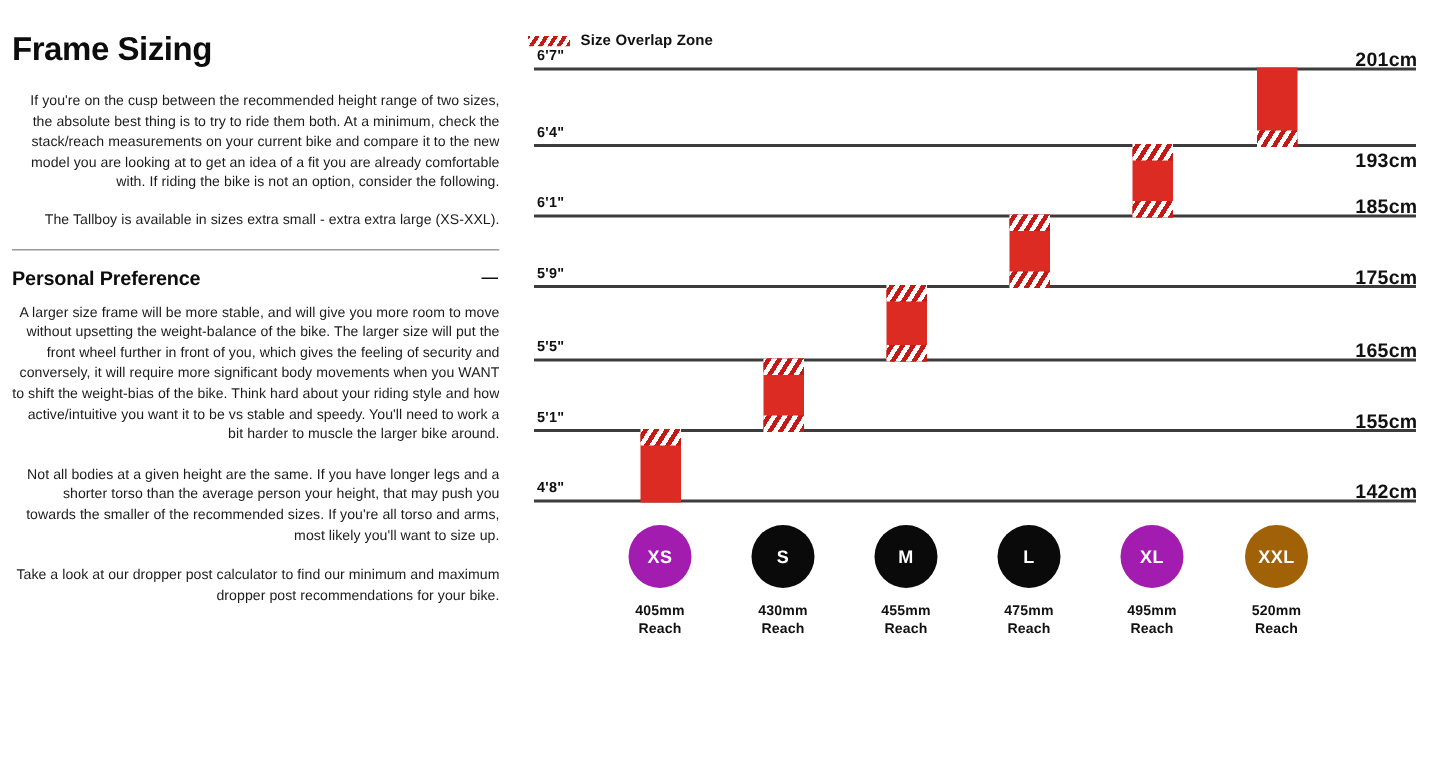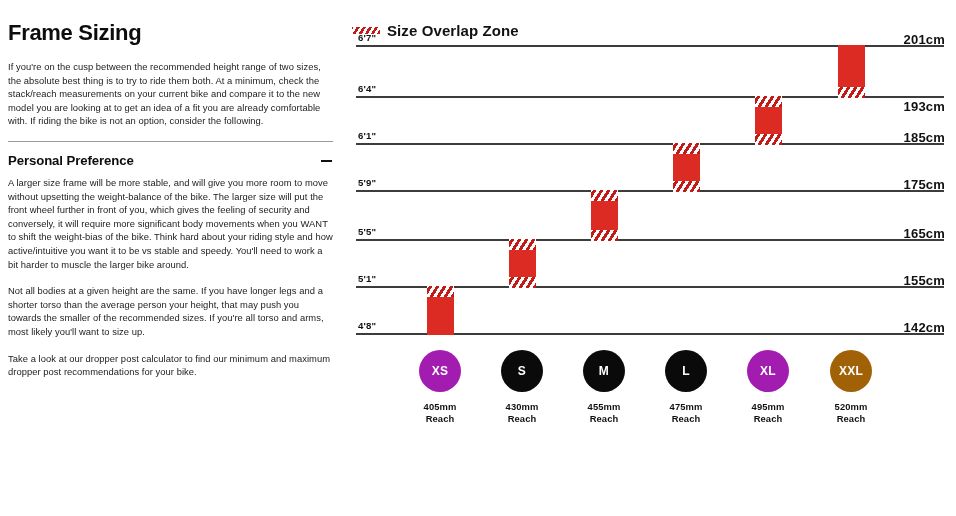--- a/index.html
+++ b/index.html
@@ -27,20 +27,21 @@
     letter-spacing:-0.3px;
     margin:10px 0 14px 0;
     color:#0d0d0d;
   }
   .body-text {
     font-size:9.4px;
     line-height:13.6px;
     color:#1b1b1b;
     margin:0 0 11px 0;
     letter-spacing:0.05px;
+    text-align:right;
   }
   .accordion-section { margin-top:13px; }
   .accordion-header {
     display:flex;
     align-items:center;
     justify-content:space-between;
     border-top:1px solid #9a9a9a;
     padding-top:11px;
     margin-bottom:8px;
   }
@@ -111,21 +112,21 @@
   }
   .legend-swatch {
     width:30px; height:9px;
     background-image:repeating-linear-gradient(
        -58deg,
        #c21b17 0px, #c21b17 2.6px,
        #ffffff 2.6px, #ffffff 5.2px);
     border:0.8px solid #ffffff;
   }
   .legend-label {
-    font-size:15px;
+    font-size:10px;
     font-weight:bold;
     color:#111111;
     letter-spacing:0.1px;
   }
 
   .bar {
     position:absolute;
     background:#dc2b22;
   }
   .bar-hatch {
@@ -175,20 +176,21 @@
   .size-reach .reach-word { display:block; }
 </style>
 </head>
 <body>
 
 <div id="left-column">
 
   <h1 class="page-title">Frame Sizing</h1>
 
   <p class="body-text">If you're on the cusp between the recommended height range of two sizes, the absolute best thing is to try to ride them both. At a minimum, check the stack/reach measurements on your current bike and compare it to the new model you are looking at to get an idea of a fit you are already comfortable with. If riding the bike is not an option, consider the following.</p>
+  <p class="body-text">The Tallboy is available in sizes extra small - extra extra large (XS-XXL).</p>
 
   <div class="accordion-section">
     <div class="accordion-header">
       <span class="accordion-title">Personal Preference</span>
       <span class="accordion-toggle"></span>
     </div>
     <p class="body-text">A larger size frame will be more stable, and will give you more room to move without upsetting the weight-balance of the bike. The larger size will put the front wheel further in front of you, which gives the feeling of security and conversely, it will require more significant body movements when you WANT to shift the weight-bias of the bike. Think hard about your riding style and how active/intuitive you want it to be vs stable and speedy. You'll need to work a bit harder to muscle the larger bike around.</p>
   </div>
 
   <div class="accordion-section">

